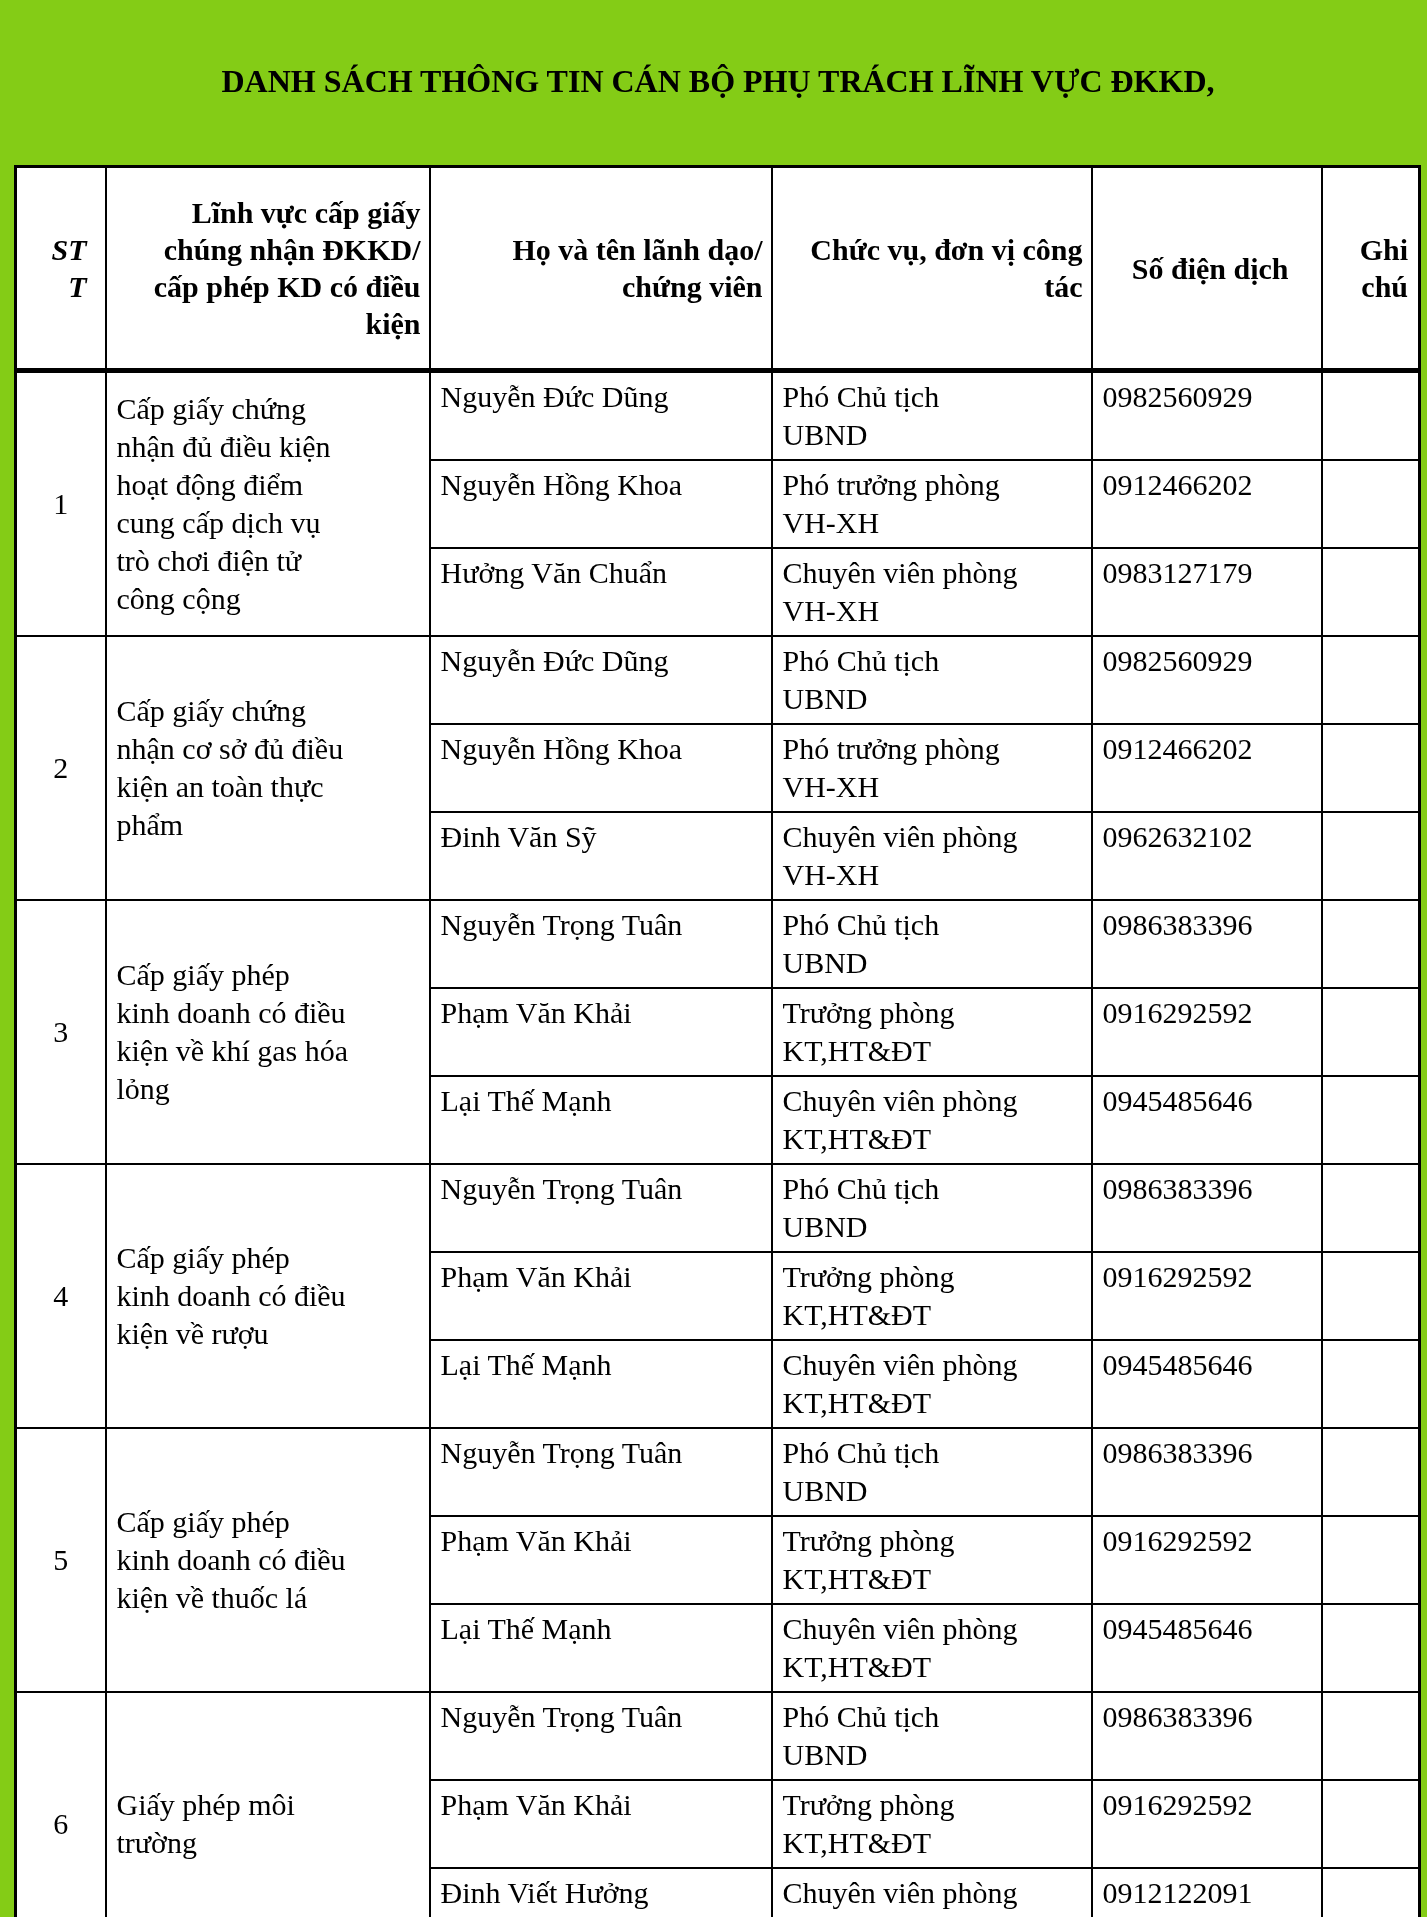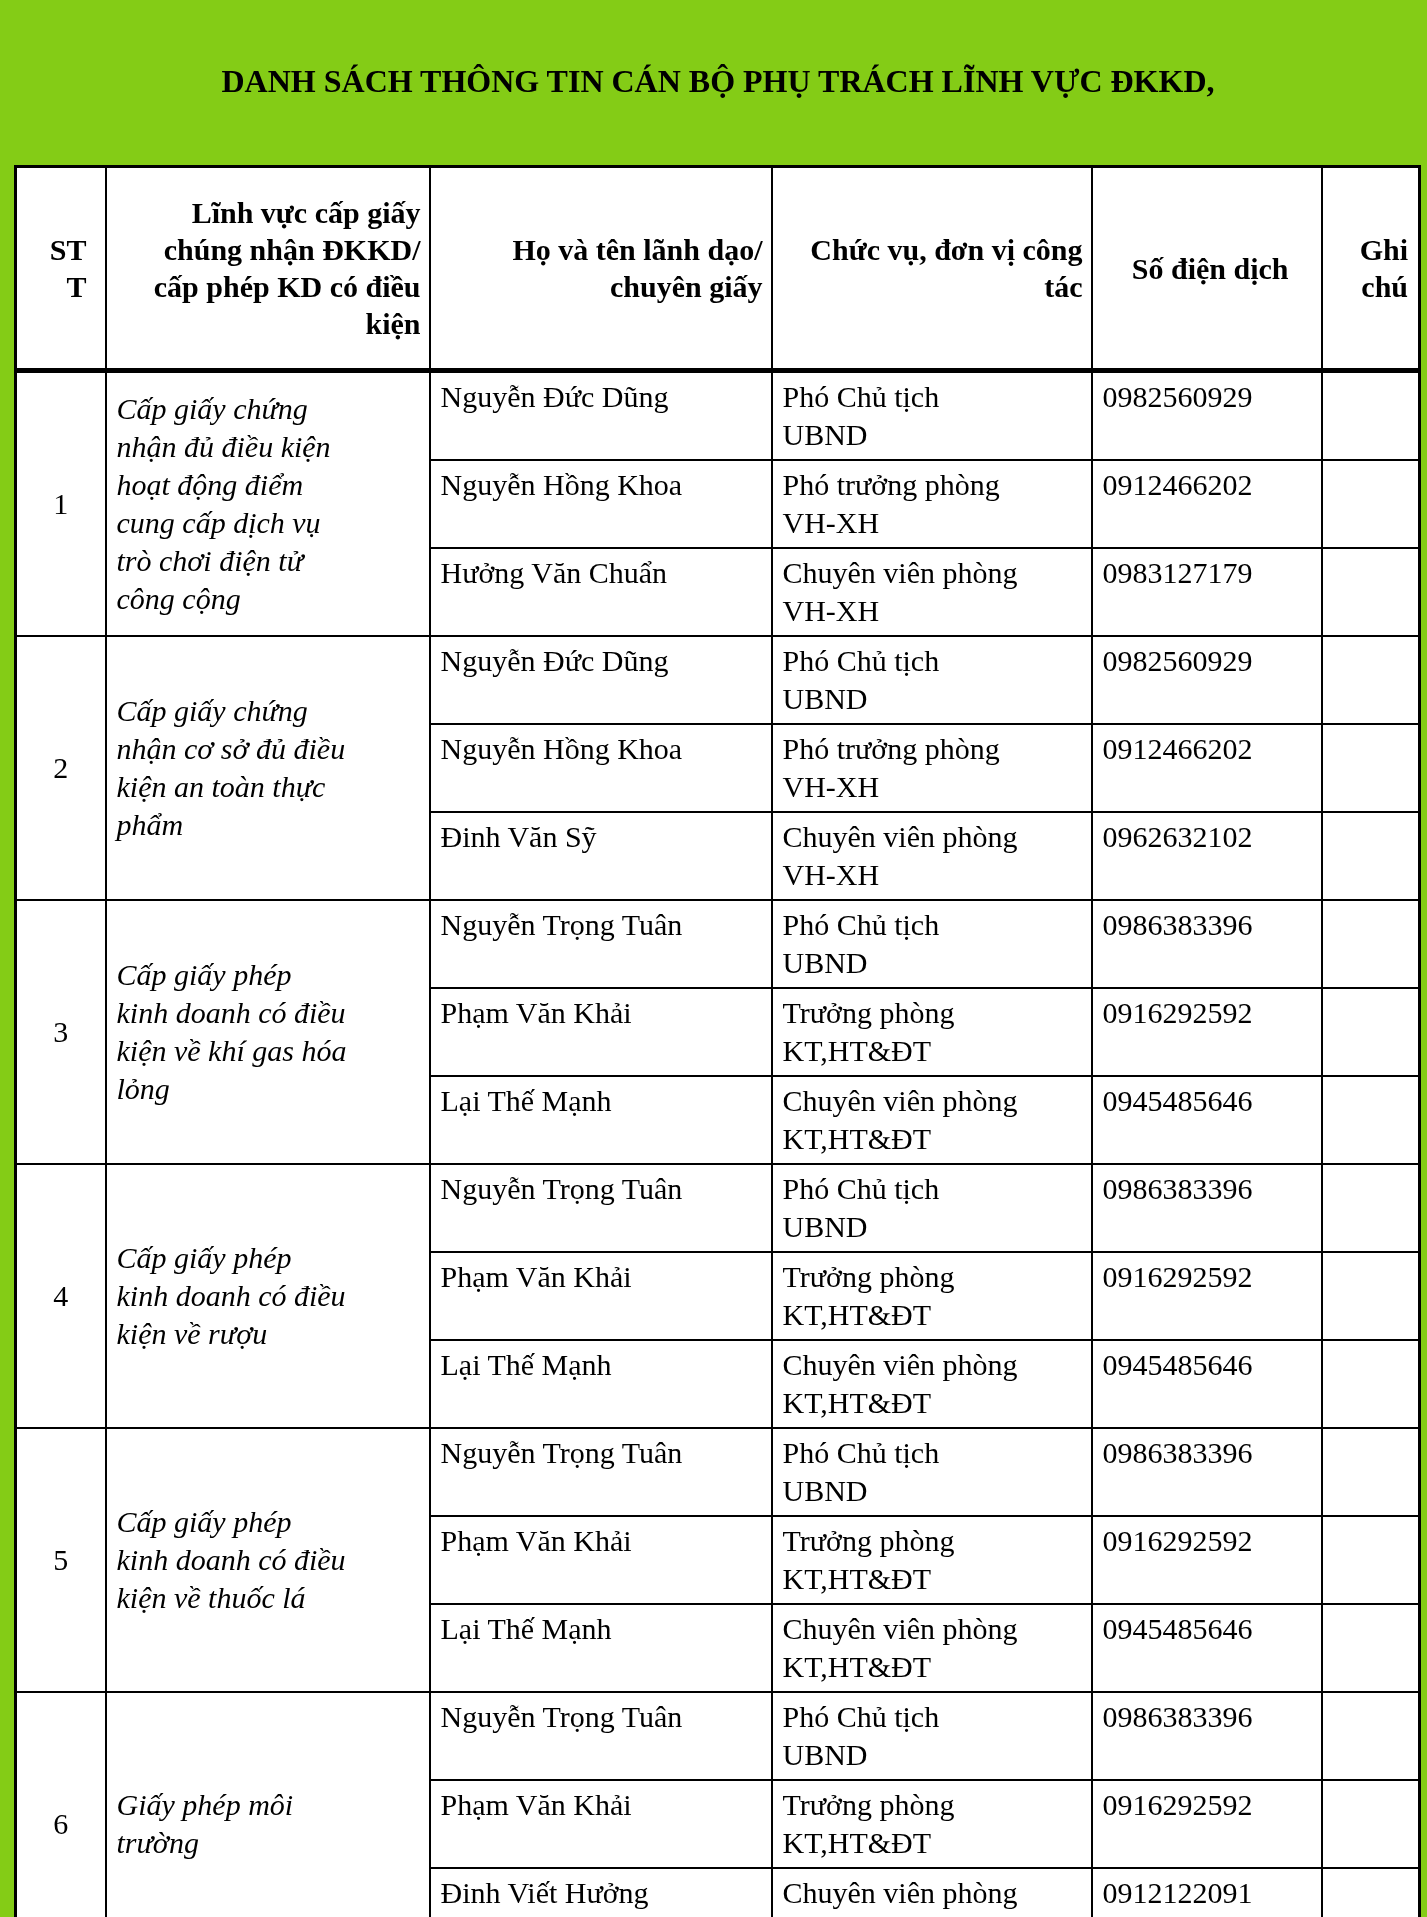--- a/index.html
+++ b/index.html
@@ -37,31 +37,31 @@
     overflow: hidden;
   }
   thead th {
     border-bottom: 5px solid #000;
     font-weight: bold;
     text-align: right;
     vertical-align: middle;
     line-height: 37px;
     padding: 4px 8px;
   }
-  th.h-stt { word-break: break-all; padding: 4px 18px; }
+  th.h-stt { word-break: break-all; padding: 4px 18px; font-style: italic; }
   th.h-sdt { padding: 4px 32px; }
   th.h-ghichu { padding: 4px 10px; margin-top: 40px; }
   td {
     vertical-align: top;
     padding: 5px 10px;
     line-height: 38px;
     text-align: left;
   }
   td.c-stt { text-align: center; vertical-align: middle; }
-  td.c-lv  { vertical-align: middle; padding-right: 80px; font-style: italic; }
+  td.c-lv  { vertical-align: middle; padding-right: 80px; }
   td.c-pos { padding-right: 66px; }
 </style>
 </head>
 <body>
 
 <div class="page">
 
   <div class="doc-title">
     <div>DANH SÁCH THÔNG TIN CÁN BỘ PHỤ TRÁCH LĨNH VỰC ĐKKD,</div>
   </div>
@@ -72,21 +72,21 @@
         <col style="width:324px">
         <col style="width:342px">
       <col style="width:320px">
         <col style="width:230px">
         <col style="width:98px">
     </colgroup>
     <thead>
       <tr style="height:204px">
         <th class="h-stt">STT</th>
         <th>Lĩnh vực cấp giấy chúng nhận ĐKKD/ cấp phép KD có điều kiện</th>
-        <th>Họ và tên lãnh dạo/ chuyên giấy</th>
+        <th>Họ và tên lãnh dạo/ chứng viên</th>
         <th>Chức vụ, đơn vị công tác</th>
         <th class="h-sdt">Số điện dịch</th>
         <th class="h-ghichu">Ghi chú</th>
       </tr>
     </thead>
     <tbody>
 
       <tr style="height:73px">
         <td class="c-stt" rowspan="3">1</td>
         <td class="c-lv" rowspan="3">Cấp giấy chứng nhận đủ điều kiện hoạt động điểm cung cấp dịch vụ trò chơi điện tử công cộng</td>

